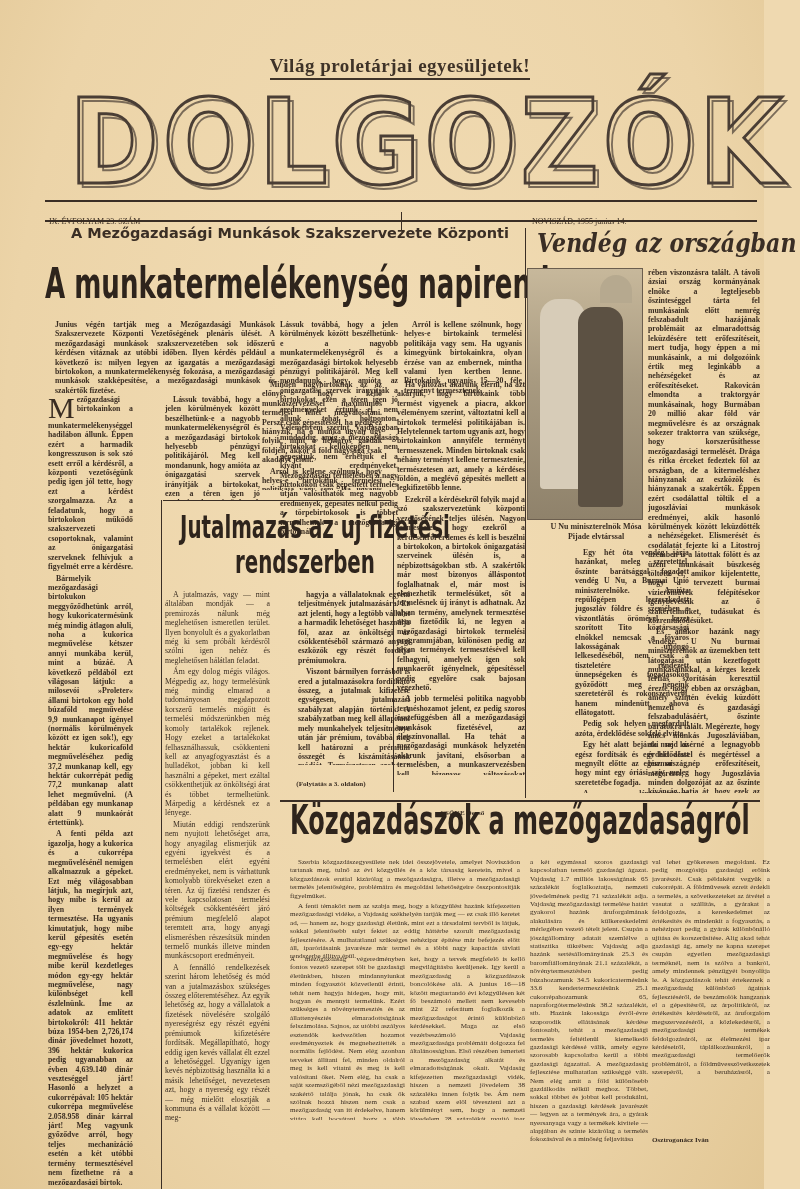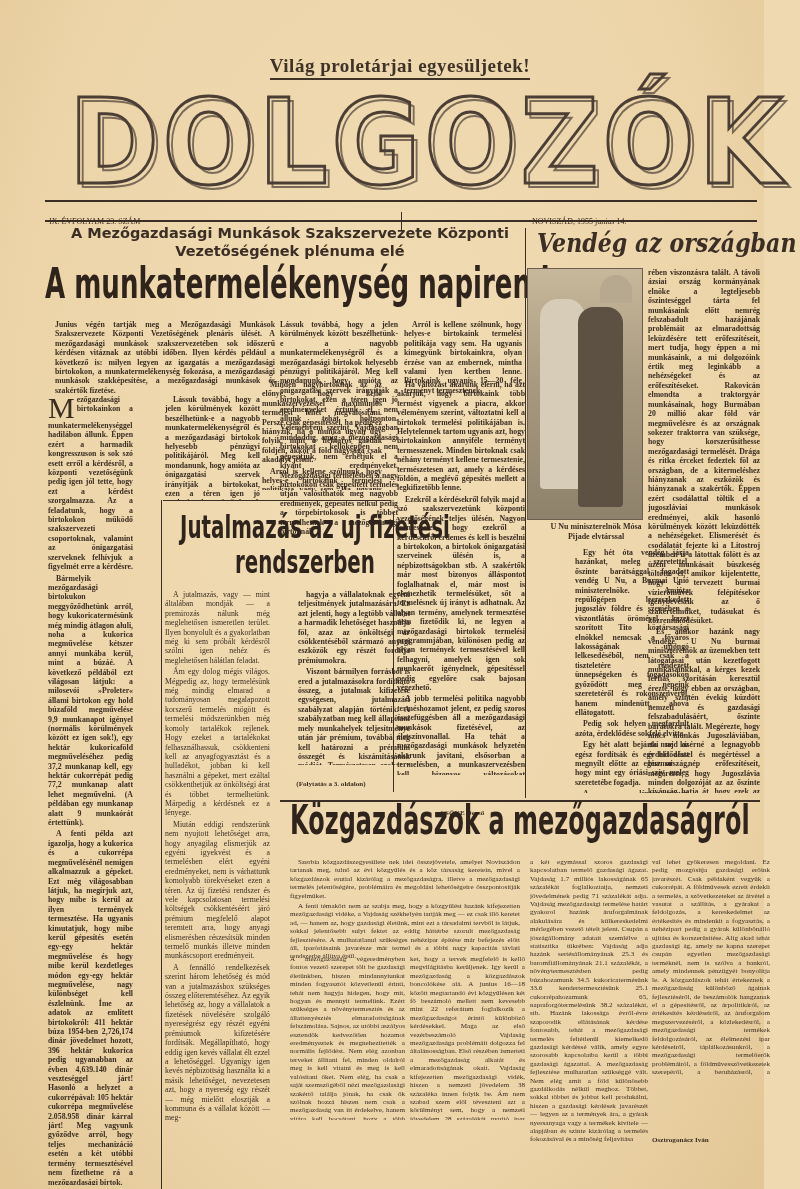--- a/index.html
+++ b/index.html
@@ -52,21 +52,20 @@
   <div class="abs motto"><span>Világ proletárjai egyesüljetek!</span></div>
   <div class="abs masthead2">DOLGOZÓK</div>
   <div class="abs masthead">DOLGOZÓK</div>
 
   <div class="abs infobar">
     <div class="c">IX. ÉVFOLYAM 23. SZÁM</div>
     <div class="c mid">NOVISZÁD, 1955 junius 14.</div>
   </div>
 
   <div class="abs kicker" style="top:225px">A Mezőgazdasági Munkások Szakszervezete Központi</div>
-  <div class="abs kicker" style="top:243px">Vezetőségének plénuma elé</div>
   <div class="abs headline">A munkatermelékenység napirenden</div>
 
   <div class="abs intro">Junius végén tartják meg a Mezőgazdasági Munkások Szakszervezete Központi Vezetőségének plenáris ülését. A mezőgazdasági munkások szakszervezetében sok időszerű kérdésen vitáznak az utóbbi időben. Ilyen kérdés például a következő is: milyen legyen az igazgatás a mezőgazdasági birtokokon, a munkatermelékenység fokozása, a mezőgazdasági munkások szakképesítése, a mezőgazdasági munkások és szakértők fizetése.</div>
 
   <div class="abs col" style="left:280px;top:320px;width:118px;">Lássuk továbbá, hogy a jelen körülmények között beszélhetünk-e a nagyobb munkatermelékenységről és a mezőgazdasági birtokok helyesebb pénzügyi politikájáról. Meg kell mondanunk, hogy amióta az önigazgatási szervek irányítják a birtokokat, ezen a téren igen jó eredményeket értünk el, nem állunk tehát holtponton. Véleményem szerint, Vajdaságban mindaddig, amíg a mezőgazdasági birtokokat kellőképpen nem gépesítjük, nem érhetjük el a kívánt eredményeket. Mezőgazdasági termelésben a nagy birtokokon csak gépesített termelés útján valósíthatók meg nagyobb eredmények, gépesítés nélkül pedig a törpebirtokosok is többet termelhetnek a mezőgazdasági birtoknál.</div>
 
   <div class="abs col" style="left:404px;top:320px;width:118px;">
     <p>Arról is kellene szólnunk, hogy helyes-e birtokaink termelési politikája vagy sem. Ha ugyanis kimegyünk birtokainkra, olyan érzése van az embernek, mintha valami lyen kertben lenne. Birtokaink ugyanis 15—20 féle terményt termesztenek.</p>
   </div>
 

